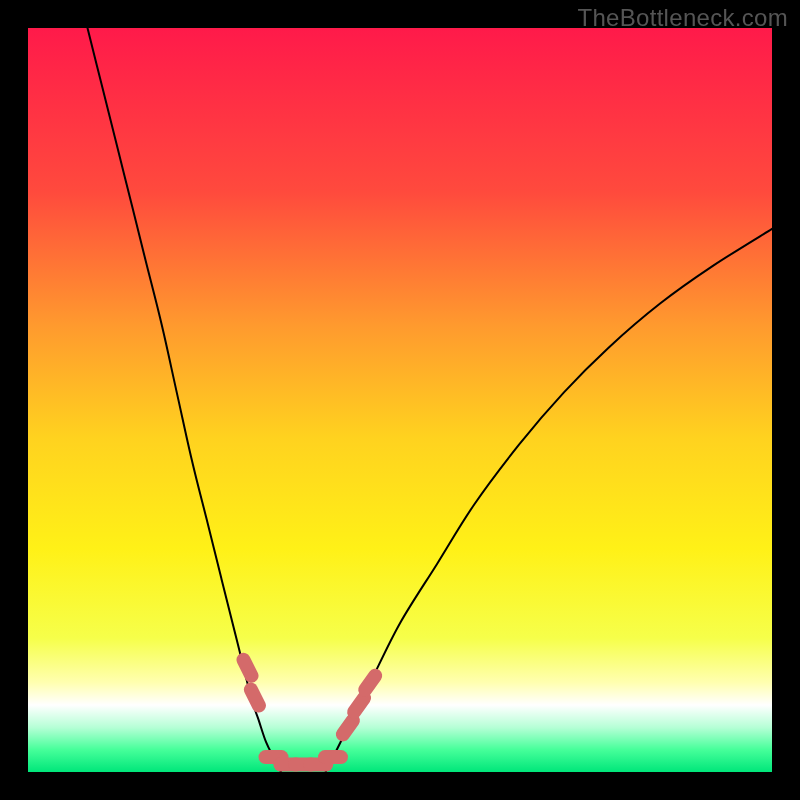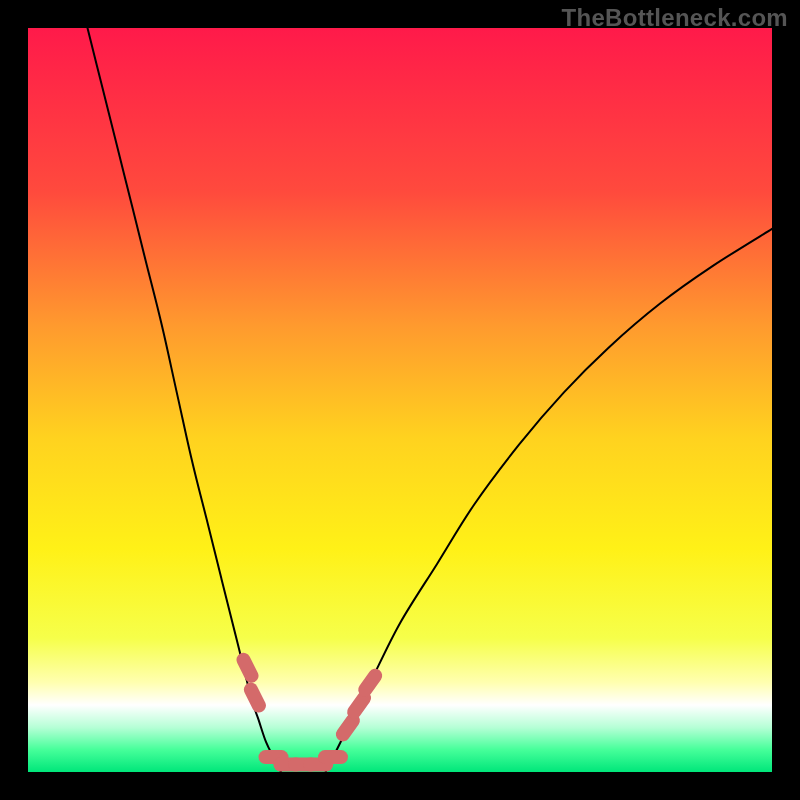--- a/index.html
+++ b/index.html
@@ -9,21 +9,21 @@
     width: 800px;
     height: 800px;
     background: #000;
   }
   .watermark {
     position: absolute;
     top: 4px;
     right: 12px;
     font-family: Arial, Helvetica, sans-serif;
     font-size: 24px;
-    font-weight: 700;
+    font-weight: 400;
     color: #555;
     letter-spacing: 0.3px;
     z-index: 3;
   }
   .plot-outer {
     position: absolute;
     left: 28px;
     top: 28px;
     width: 744px;
     height: 744px;

